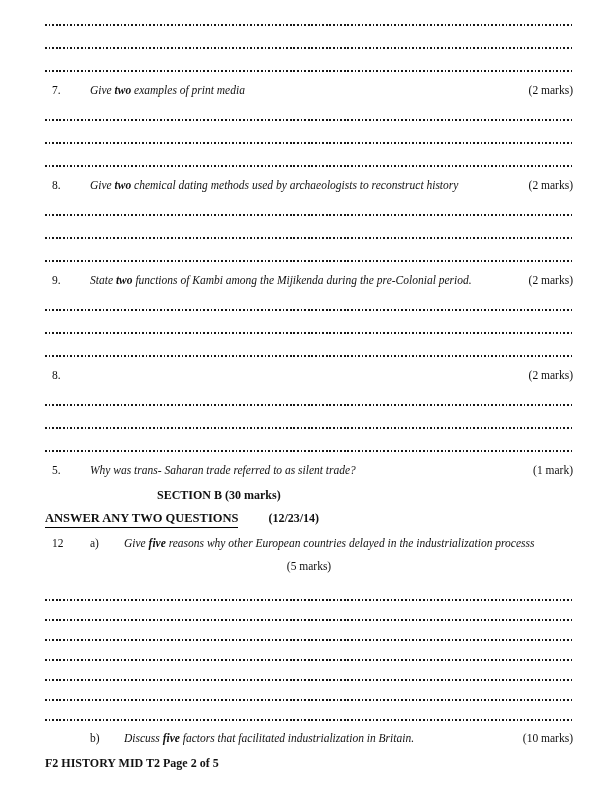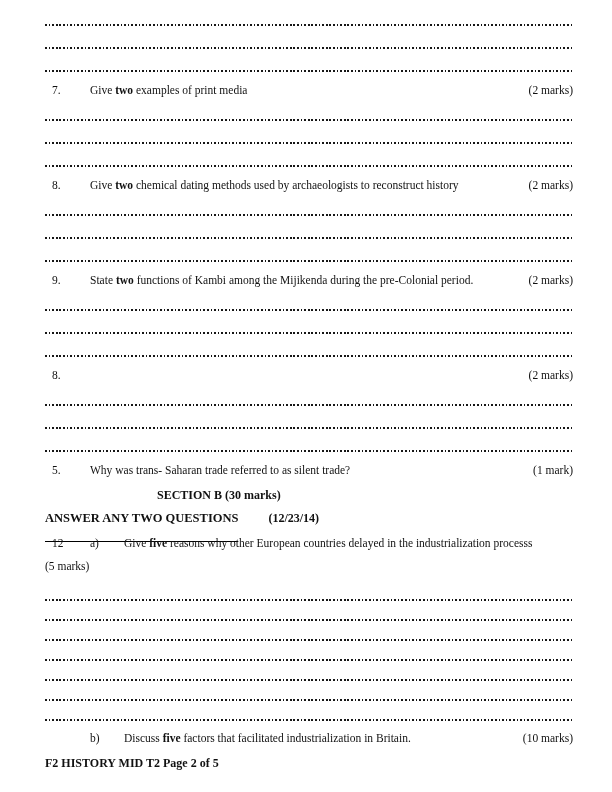--- a/index.html
+++ b/index.html
@@ -21,30 +21,30 @@
     content:"";
     position:absolute; left:0; right:0; bottom:5px; height:1.8px;
     background-image:repeating-linear-gradient(90deg,#161616 0,#161616 1.7px,transparent 1.7px,transparent 3.6px);
   }
   .essay .answer-line { height:20px; }
   .essay .answer-line::after { bottom:4px; }
   
   .q-row { display:flex; align-items:baseline; height:26px; line-height:26px; white-space:nowrap; }
   .q-num { display:inline-block; width:45px; padding-left:7px; flex:0 0 auto; }
   .q-sub { display:inline-block; width:34px; flex:0 0 auto; }
-  .q-text { flex:1 1 auto; overflow:hidden; }
+  .q-text { flex:1 1 auto; overflow:hidden;font-style:italic; }
   .q-marks { flex:0 0 auto; margin-left:auto; padding-left:8px; }
   b { font-weight:bold; }
   
   .section-heading { height:24px; line-height:24px; font-weight:bold; font-size:12px; padding-left:112px; }
   .instruction-row { height:24px; line-height:22px; white-space:nowrap; }
-  .instruction { font-weight:bold; font-size:12.5px; border-bottom:1.6px solid #000; padding-bottom:15px; display:inline-block; line-height:normal;text-align:right; }
+  .instruction { font-weight:bold; font-size:12.5px; border-bottom:1.6px solid #000; padding-bottom:1px; display:inline-block; line-height:normal;text-align:right; }
   .instruction-note { font-weight:bold; font-size:12px; margin-left:30px; }
   .q12-row { display:flex; align-items:baseline; height:24px; line-height:24px; white-space:nowrap; }
-  .marks-row { height:22px; line-height:22px; text-align:left; }
+  .marks-row { height:22px; line-height:22px; text-align:center; }
   .gap8 { height:8px; }
   .b-row { display:flex; align-items:baseline; height:26px; line-height:26px; white-space:nowrap; }
   .footer { height:24px; line-height:24px; text-align:left; font-weight:bold; font-size:12px; }
 </style>
 </head>
 <body>
 
 <div class="page">
 
   <div class="answer-block">

